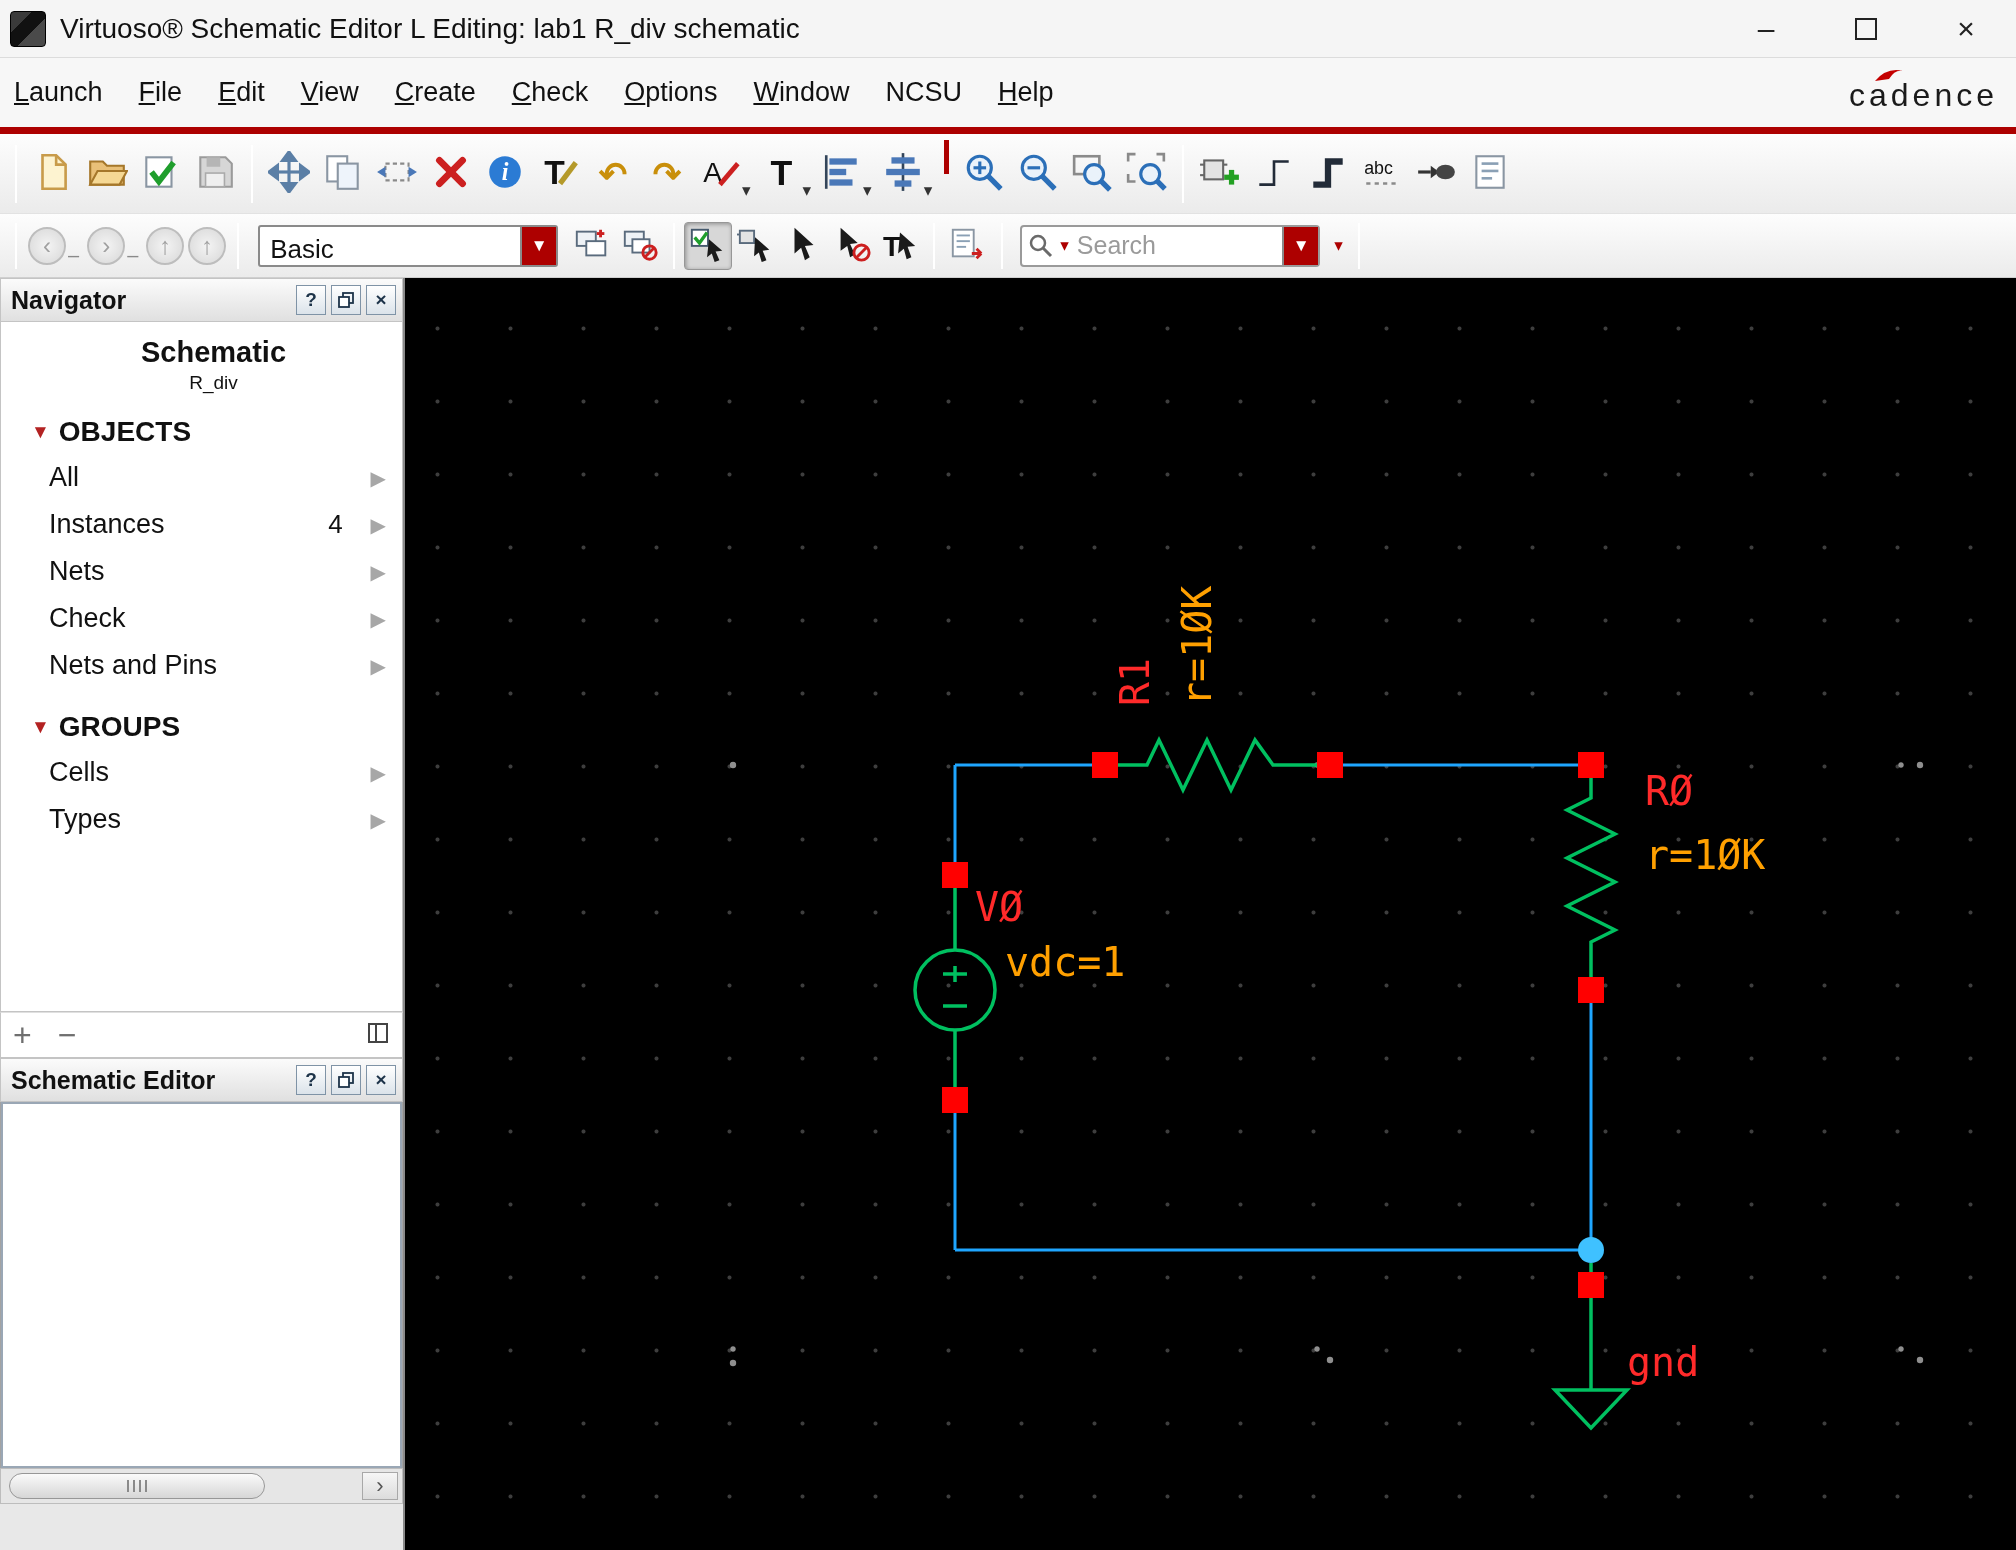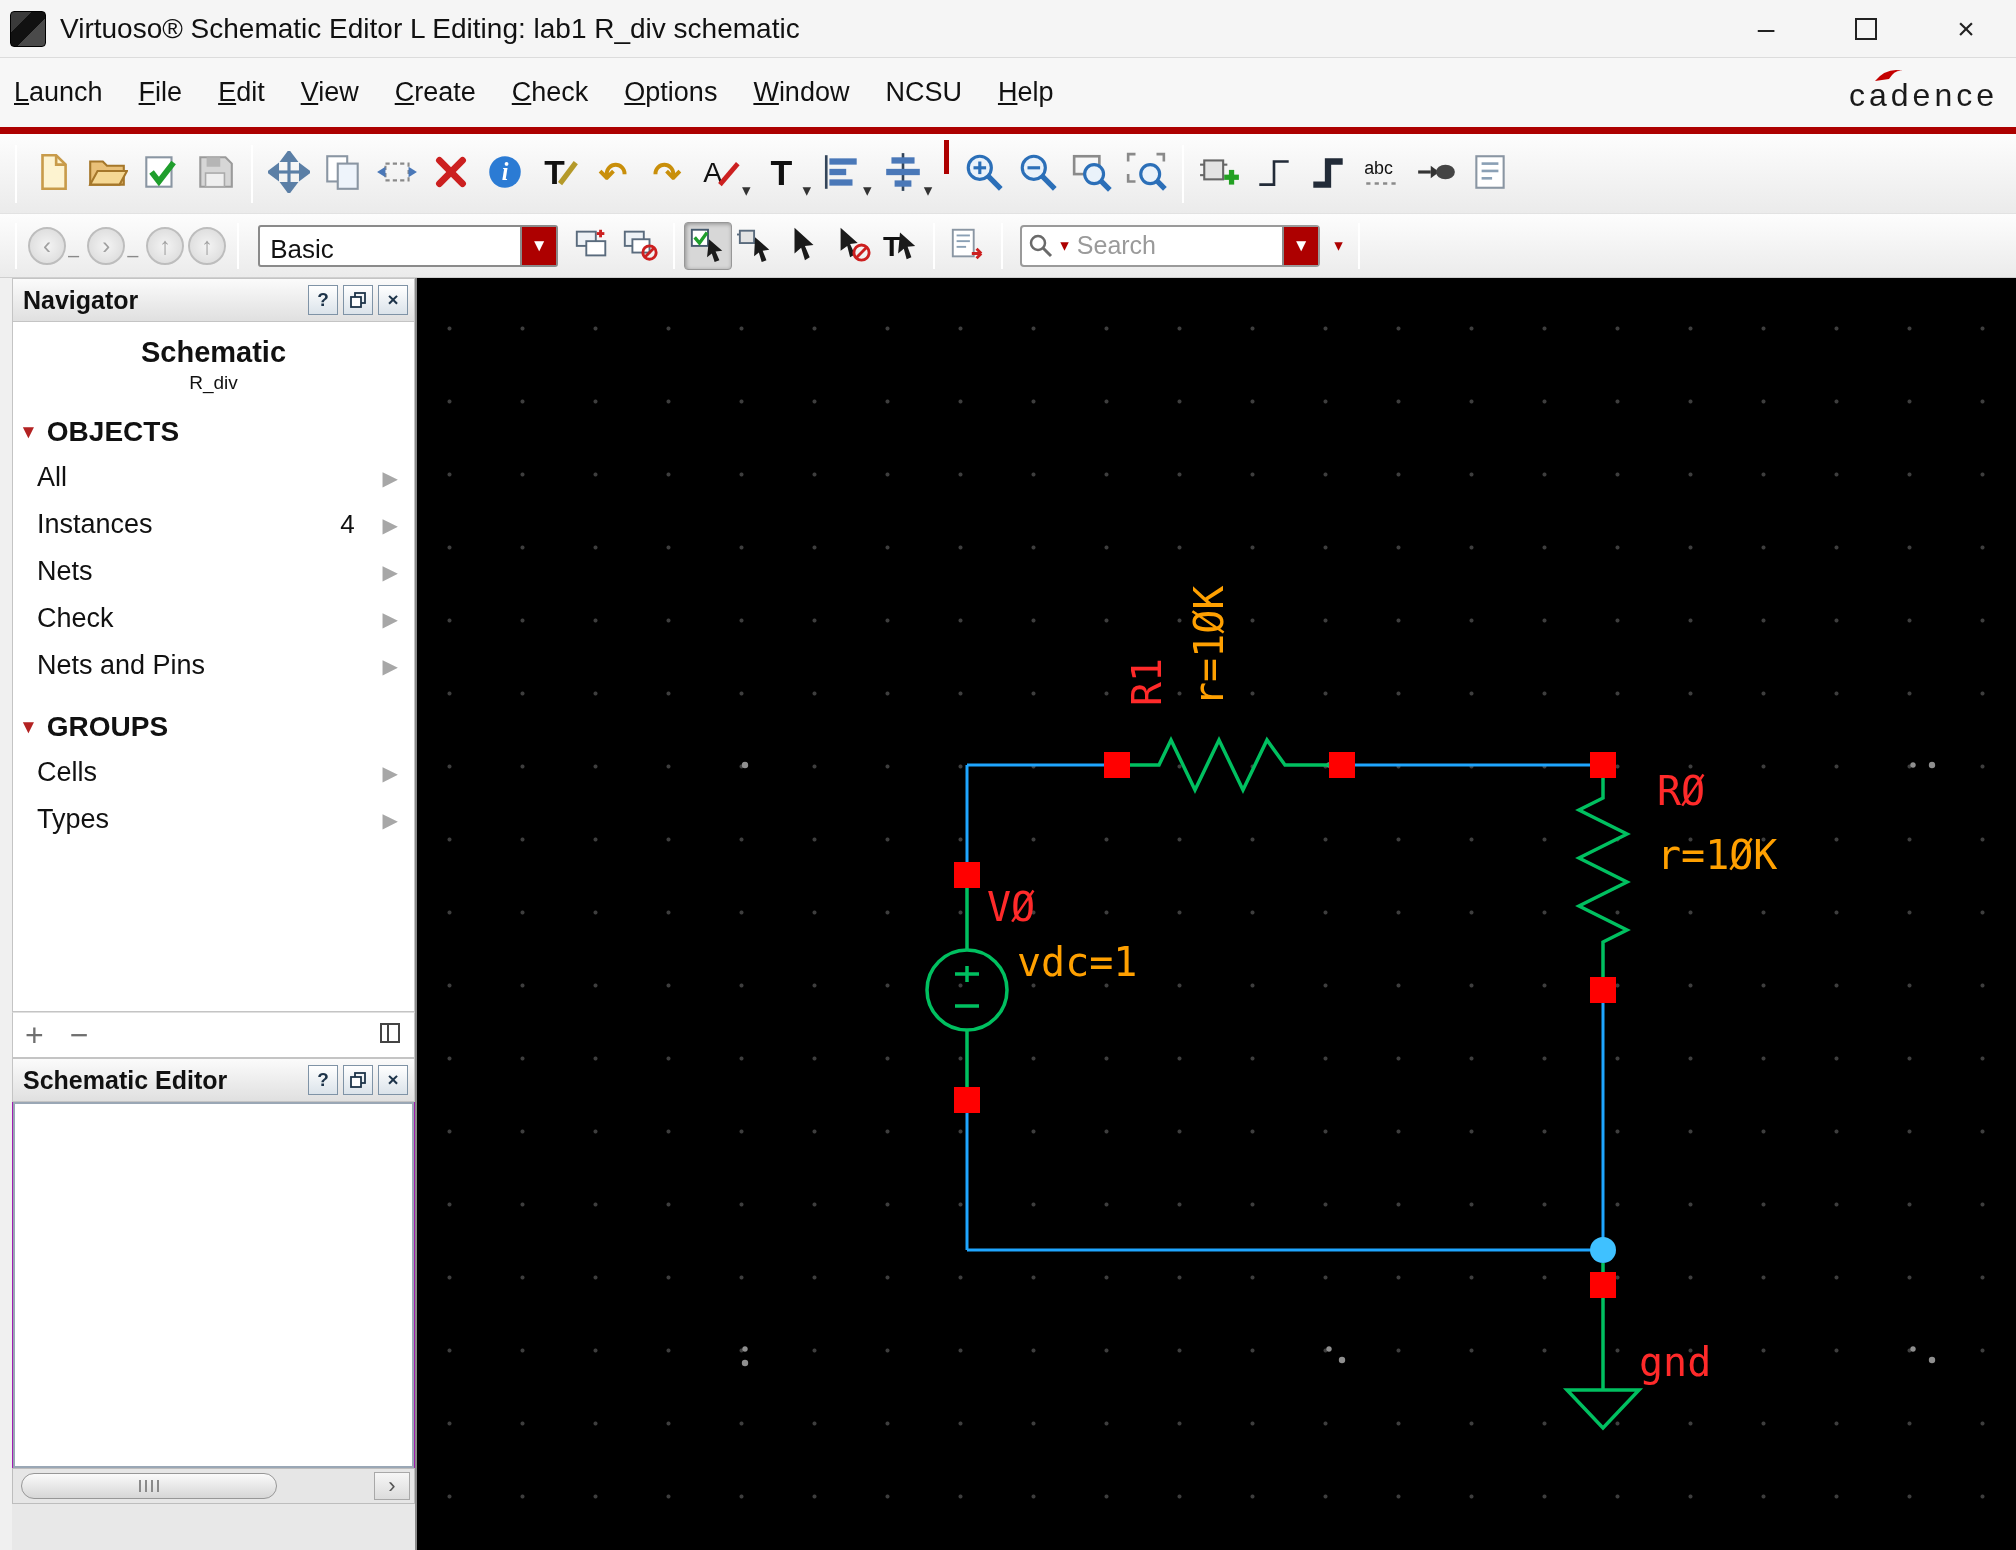--- a/index.html
+++ b/index.html
@@ -61,32 +61,32 @@
   .search { display:flex; align-items:center; width:300px; height:42px; background:#fff;
     border:2px solid #9a9a9a; border-radius:4px; margin:0 8px; flex:none; }
   .search input { border:none; outline:none; flex:1; min-width:0; font-size:25px;
     color:#333; font-family:"Liberation Sans",sans-serif; background:transparent; }
   .search input::placeholder { color:#9a9a9a; }
   .search-mag { display:flex; align-items:center; padding:0 2px 0 6px; }
   .red-caret { color:#ad0000; font-size:17px; margin:0 6px; }
 
   
   .main { display:flex; height:1272px; }
-  .left { width:405px; flex:none; border-right:2px solid #8a8a8a; background:#a21caf;
-    display:flex; flex-direction:column;margin-left:12px; }
+  .left { width:405px; flex:none; border-right:2px solid #8a8a8a; background:#a3a3a3;
+    display:flex; flex-direction:column; }
   .panel-header { height:44px; flex:none; display:flex; align-items:center;
     background:linear-gradient(#fbfbfb,#e0e0e0); border:1px solid #c4c4c4; padding:0 6px; }
   .panel-title { flex:1; font-weight:bold; font-size:25px; color:#111; padding-left:4px; }
   .mini-btn { width:30px; height:30px; margin-left:5px; flex:none;
     border:1px solid #7f93a6; background:linear-gradient(#ffffff,#dbe3ea);
     display:flex; align-items:center; justify-content:center;
     font-size:19px; font-weight:bold; color:#1d3349; }
 
   .nav-content { height:690px; flex:none; background:#fff;
-    border:1px solid #c4c4c4; border-top:none; overflow:hidden; }
+    border:1px solid #c4c4c4; border-top:none; overflow:hidden;padding-left:24px; }
   .nav-view { text-align:center; font-weight:bold; font-size:29px; margin-top:14px; color:#111; }
   .nav-cell { text-align:center; font-size:19px; margin-top:3px; color:#111; }
   .tree-section { display:flex; align-items:center; font-weight:bold; font-size:28px;
     color:#111; margin:22px 0 6px 6px; }
   .tri-down { color:#b32222; font-size:19px; margin-right:9px; }
   .tree-item { display:flex; align-items:center; font-size:27px; color:#111;
     padding:8px 8px 8px 24px; }
   .tree-label { flex:1; }
   .tree-count { font-size:26px; margin-right:28px; }
   .tri-right { color:#a7a7a7; font-size:20px; margin-right:8px; }

